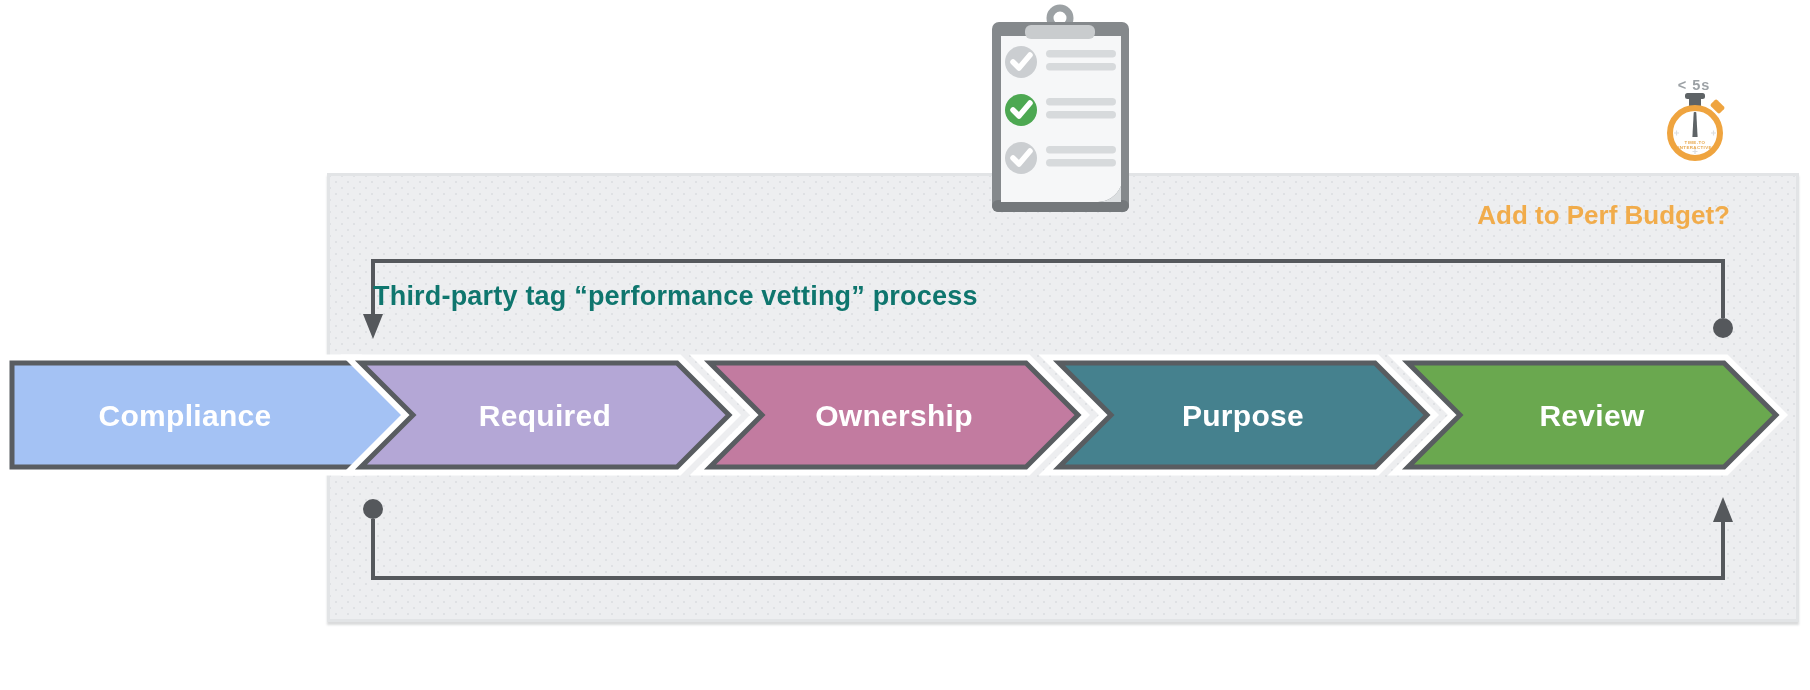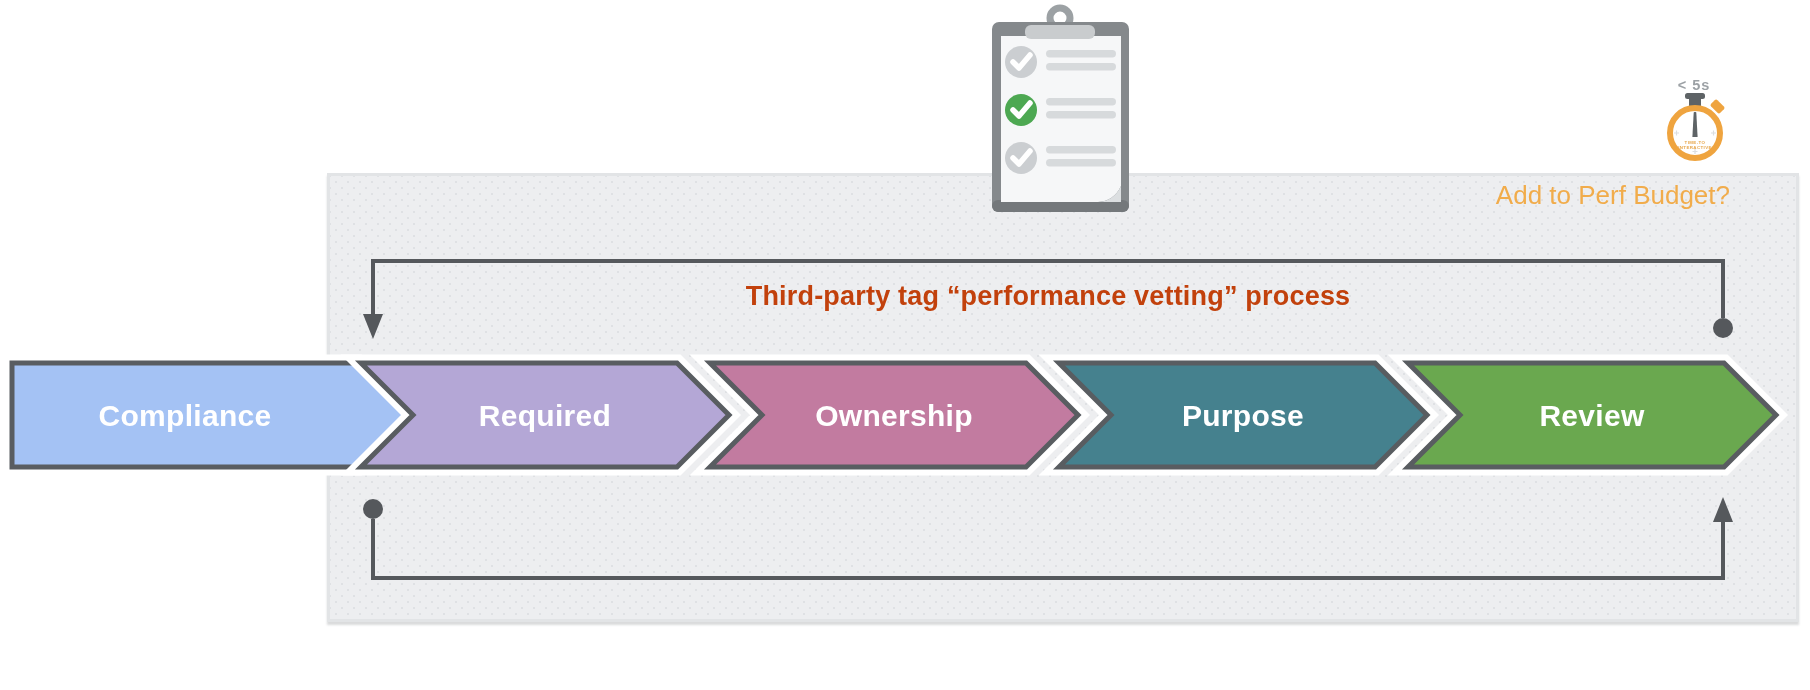--- a/index.html
+++ b/index.html
@@ -14,25 +14,25 @@
       radial-gradient(circle,#DFE1E4 1.1px,rgba(0,0,0,0) 1.4px),
       radial-gradient(circle,#DFE1E4 1.1px,rgba(0,0,0,0) 1.4px);
     background-size:12px 12px,12px 12px;
     background-position:0 0,6px 6px;
     border:3px solid #E2E4E6;
     box-shadow:0 3px 2px rgba(150,153,156,0.35);
   }
   #diagram-svg{position:absolute;left:0;top:0;width:1810px;height:690px;}
   .title{
     position:absolute;left:373px;top:281px;width:1350px;
-    text-align:center;font-size:27px;font-weight:bold;color:#c2410c;letter-spacing:0.2px;
+    text-align:left;font-size:27px;font-weight:bold;color:#0f766e;letter-spacing:0.2px;
   }
   .perf-budget{
-    position:absolute;right:80px;top:180px;
-    font-size:26px;font-weight:normal;color:#F1AC4B;
+    position:absolute;right:80px;top:200px;
+    font-size:26px;font-weight:bold;color:#F1AC4B;
   }
   .stage-label{
     font-size:30px;font-weight:bold;fill:#FFFFFF;letter-spacing:0.3px;
   }
   .dial-text{font-size:4.4px;font-weight:bold;fill:#E7A64A;letter-spacing:0.4px;}
   .time-label{font-size:14.5px;font-weight:bold;fill:#9CA1A5;letter-spacing:1px;}
 </style>
 </head>
 <body>
 

